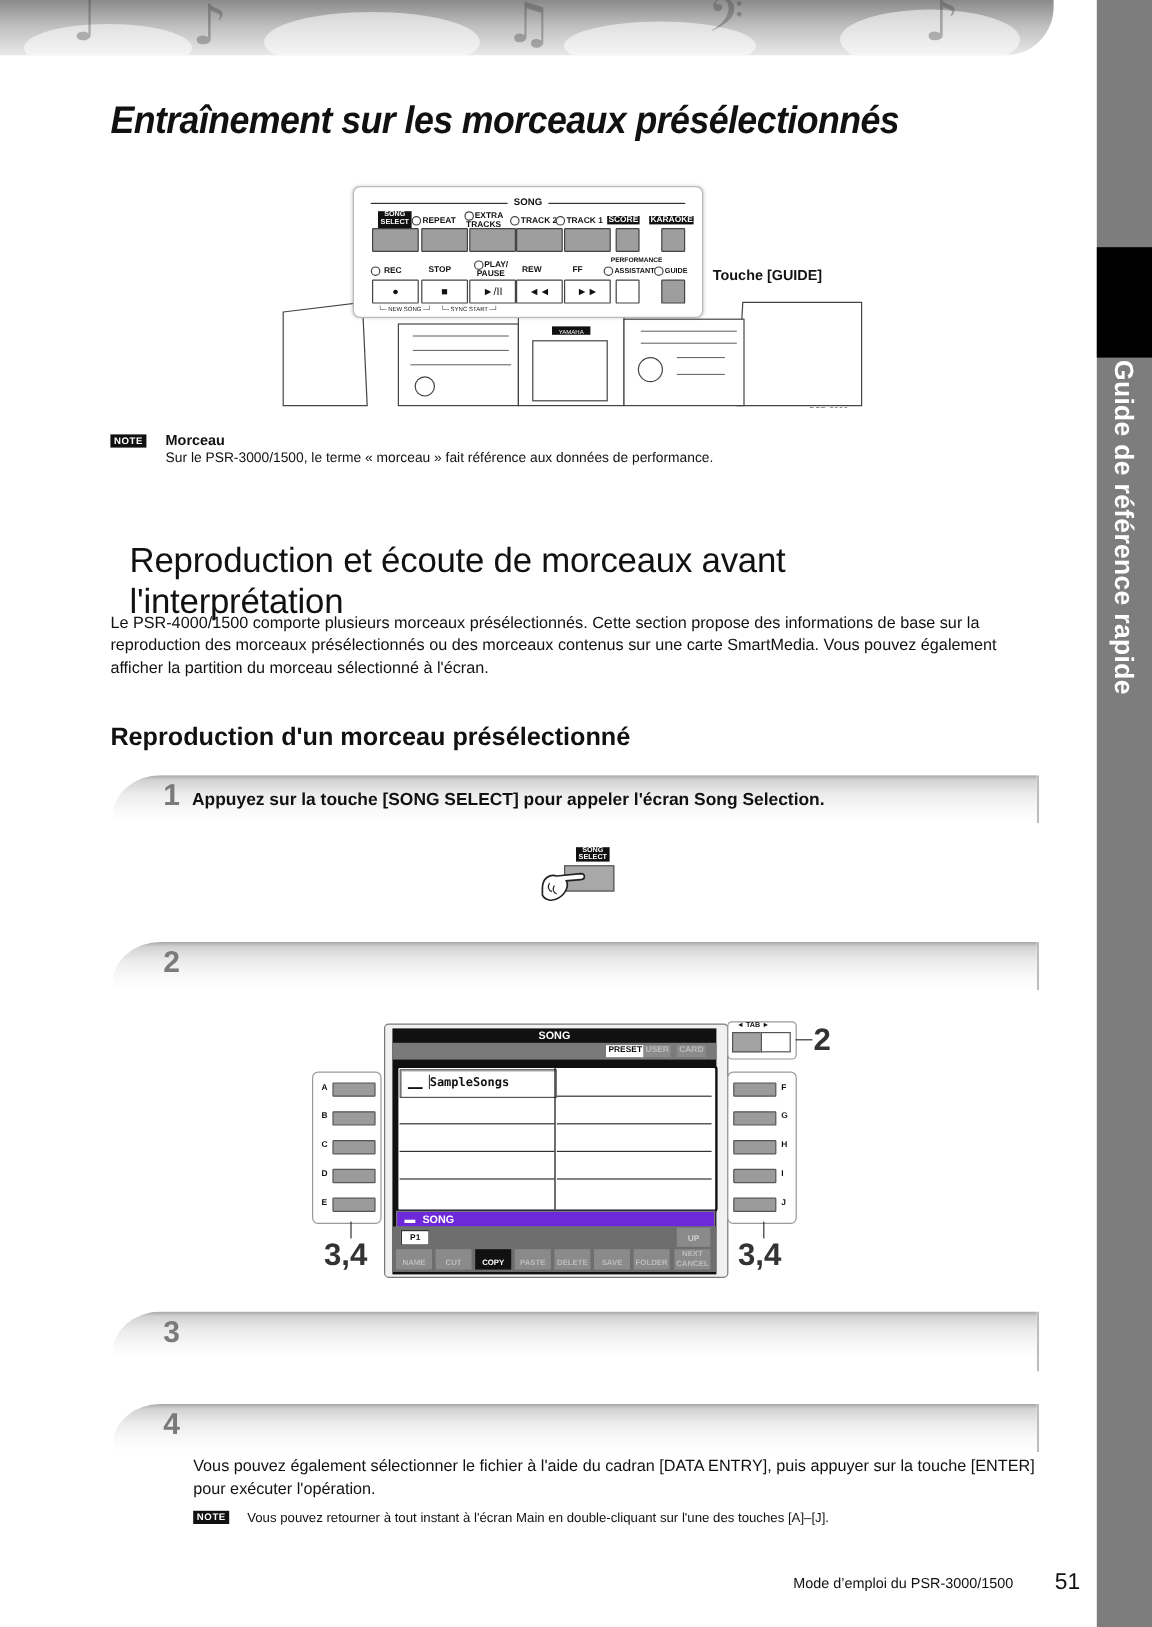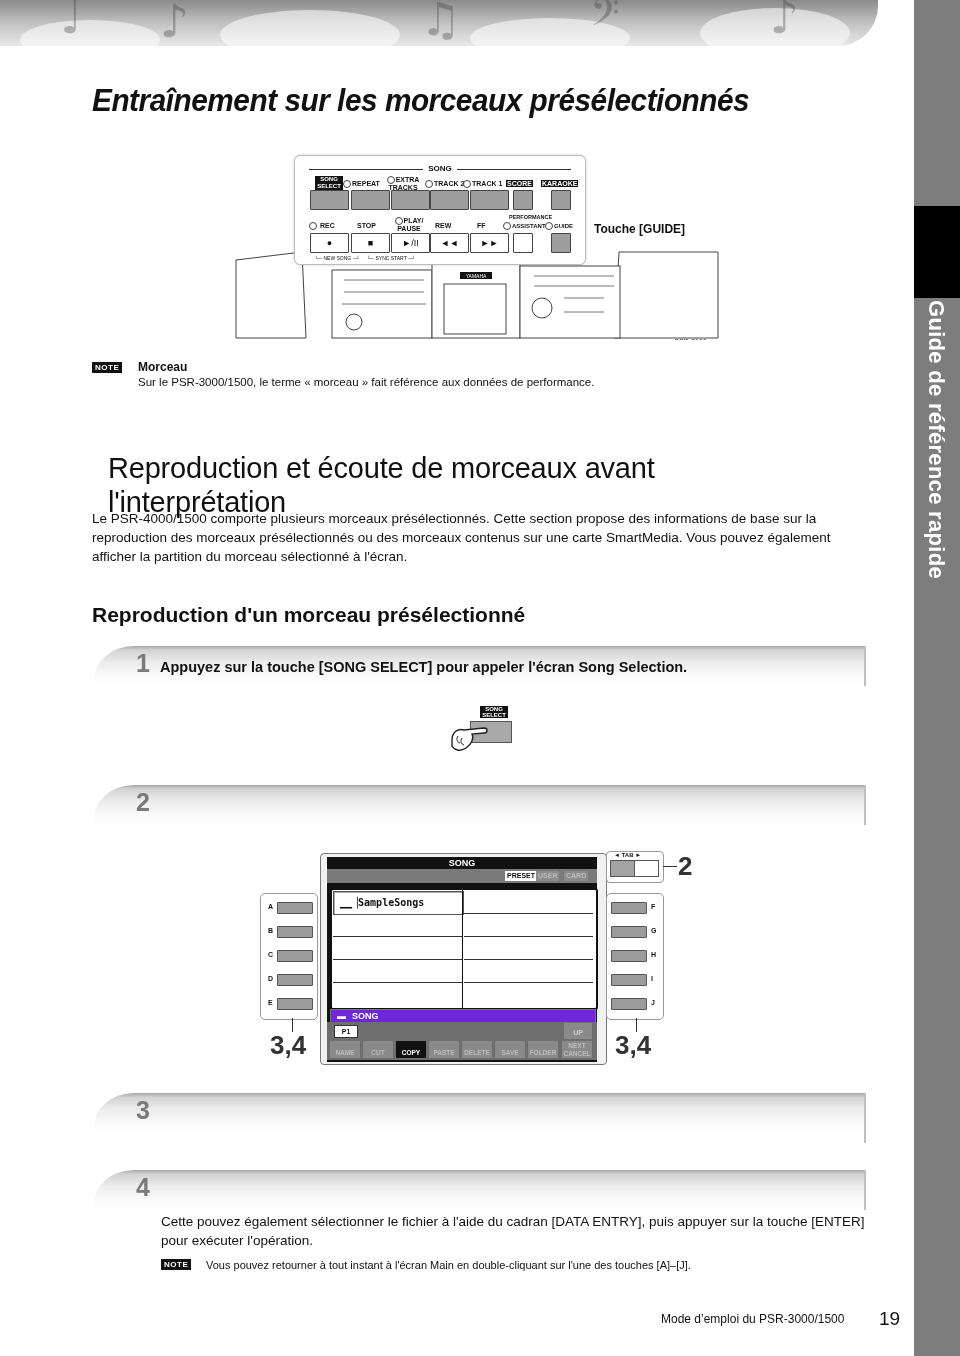--- a/index.html
+++ b/index.html
@@ -270,19 +270,19 @@
 <div class="abs" style="left:636px;top:1018px;width:1px;height:14px;background:#333;"></div>
 <div class="abs callout" style="left:615px;top:1030px;">3,4</div>
 
 <div class="abs step step3" style="top:1093px;height:50px;">
   <span class="step-num">3</span>
 </div>
 
 <div class="abs step" style="top:1170px;">
   <span class="step-num">4</span>
 </div>
-<div class="abs step-body" style="top:1212px;">Cette pouvez également sélectionner le fichier à l'aide du cadran [DATA ENTRY], puis appuyer sur la touche [ENTER] pour exécuter l'opération.</div>
+<div class="abs step-body" style="top:1212px;">Vous pouvez également sélectionner le fichier à l'aide du cadran [DATA ENTRY], puis appuyer sur la touche [ENTER] pour exécuter l'opération.</div>
 
 <span class="abs note-badge note2-badge">NOTE</span>
 <div class="abs note2-text">Vous pouvez retourner à tout instant à l'écran Main en double-cliquant sur l'une des touches [A]–[J].</div>
 
 <div class="abs footer-text">Mode d’emploi du PSR-3000/1500</div>
-<div class="abs page-num">19</div>
+<div class="abs page-num">51</div>
 
 </body></html>

